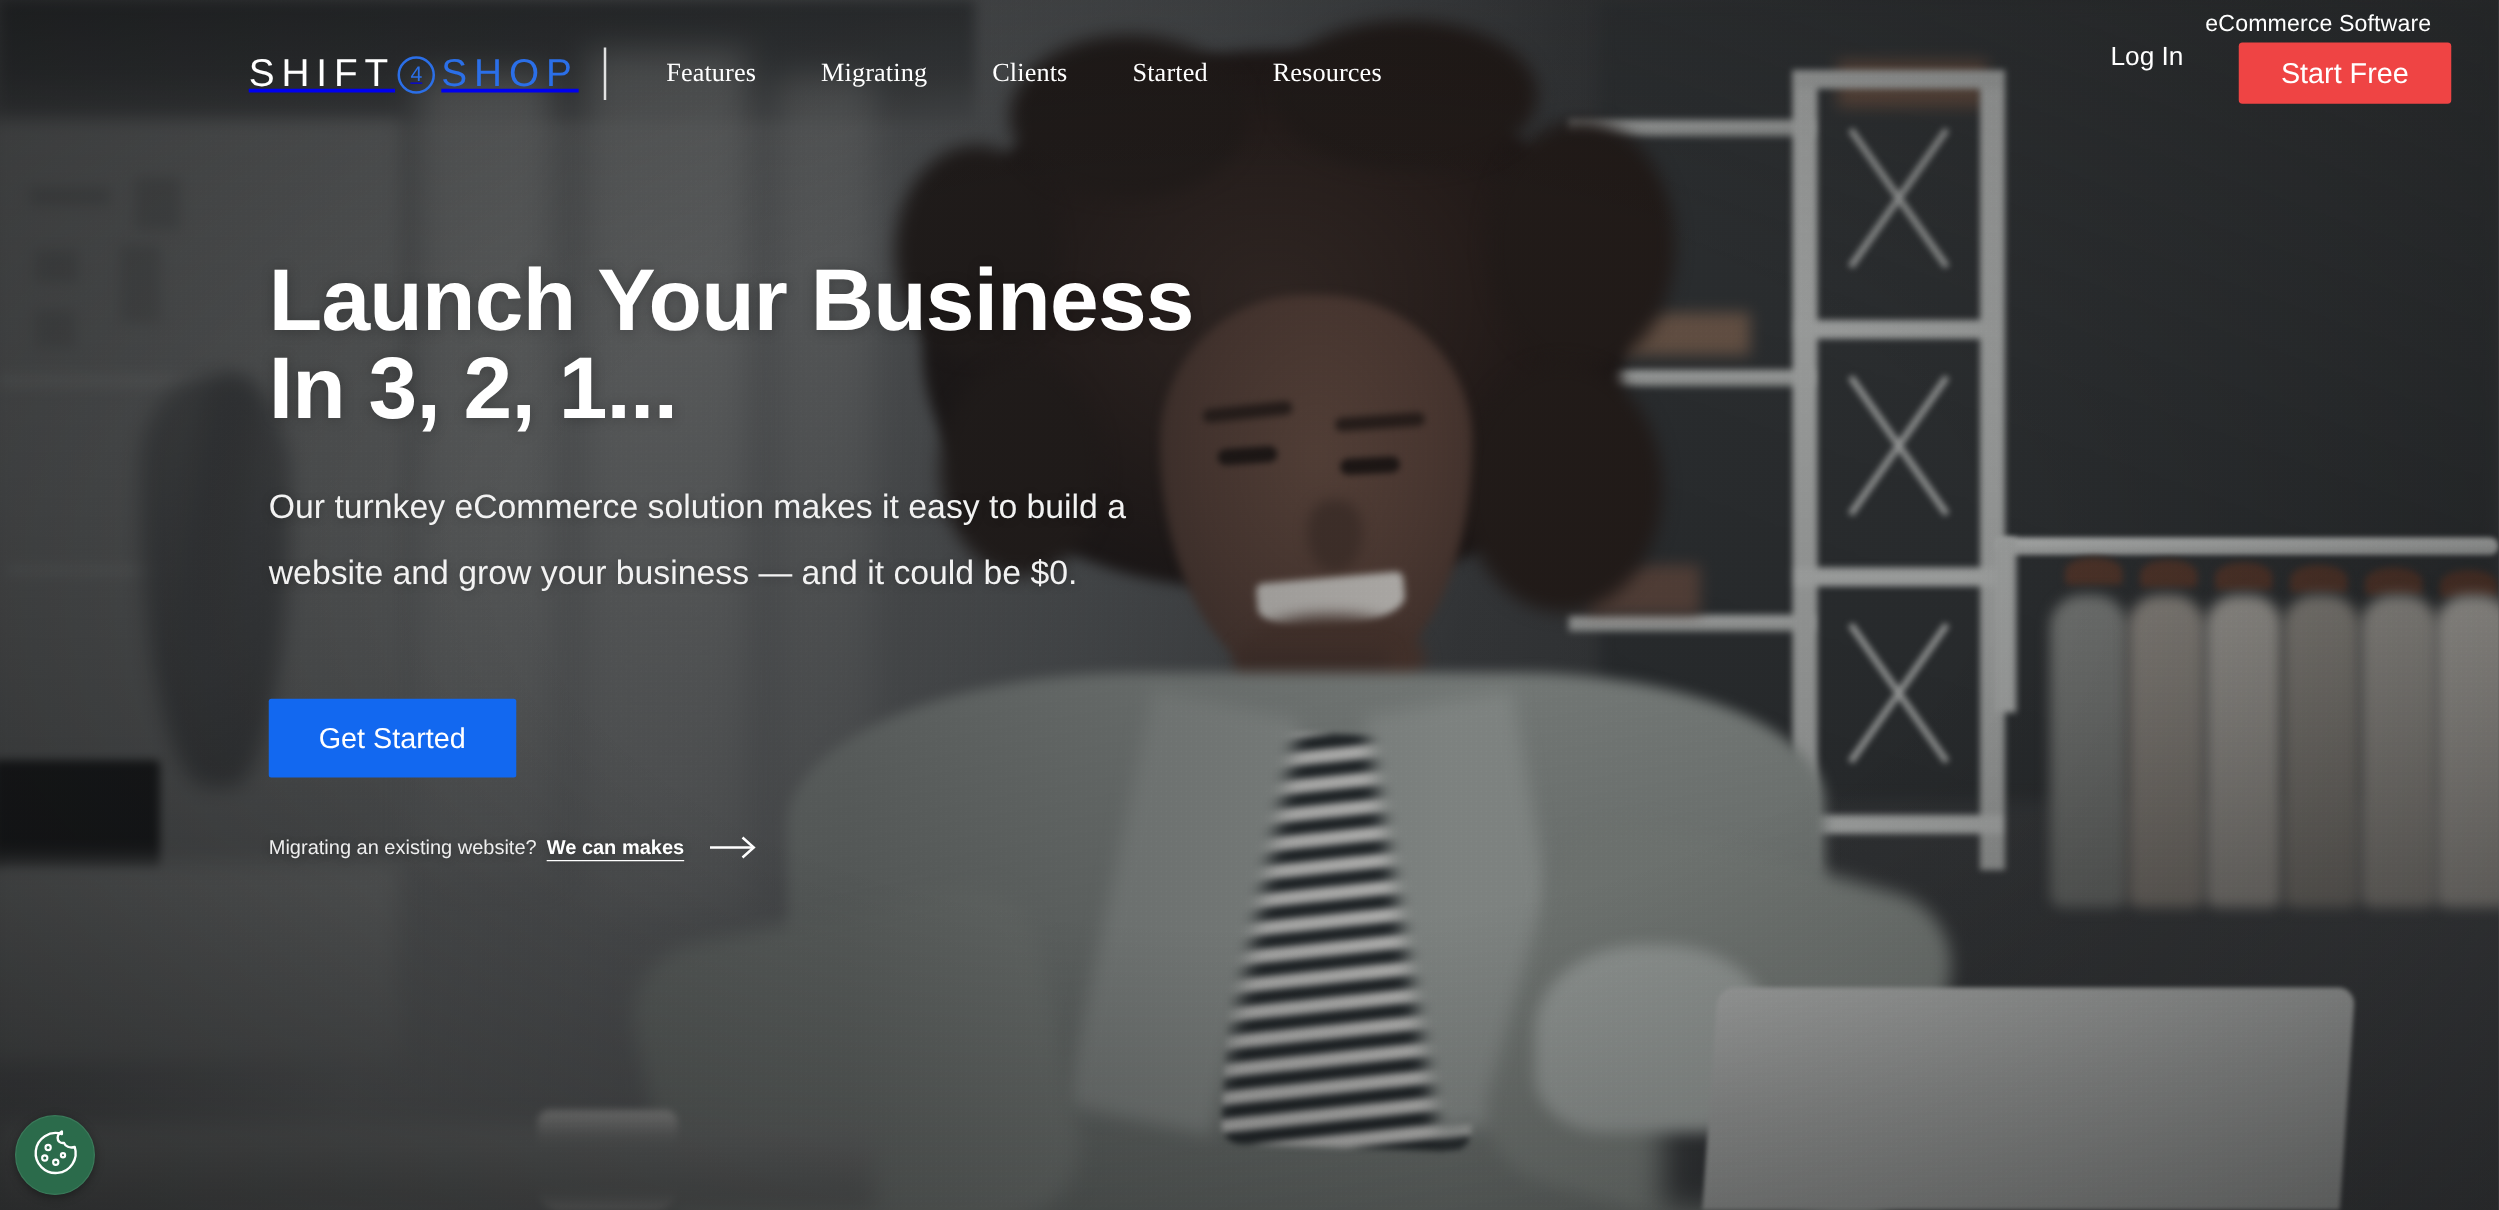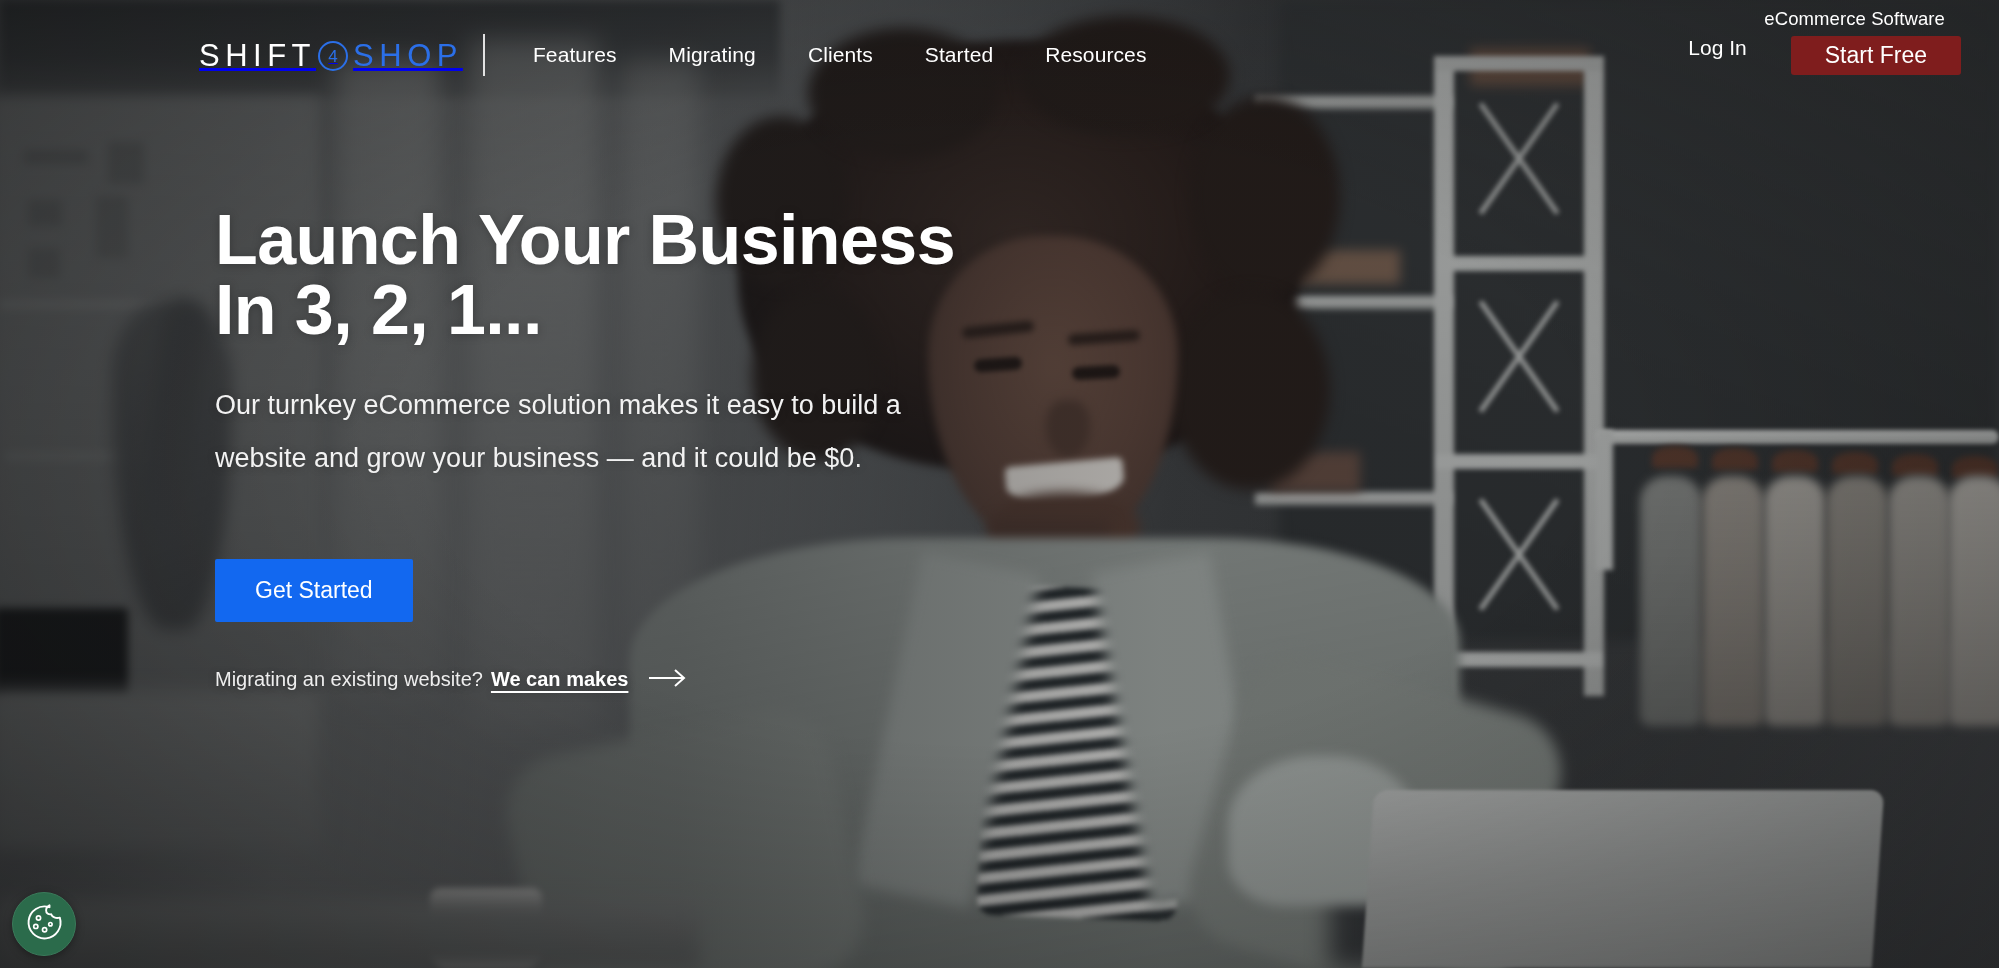--- a/index.html
+++ b/index.html
@@ -344,41 +344,41 @@
     color:#2b6fe8; font-size:17px; letter-spacing:0;
     margin:0 5px 0 2px;
     position:relative; top:1px;
   }
   .divider {
     width:2px; height:42px; background:rgba(255,255,255,.85);
     margin:0 22px 0 20px;
   }
 
   .nav {
-    display:flex; align-items:center; gap:0;
+    display:flex; align-items:center; gap:0;font-family:Liberation Serif, serif;
   }
   .nav a {
     color:#ffffff; text-decoration:none;
     font-size:21px; padding:0 26px;
     white-space:nowrap;
     letter-spacing:.1px;
   }
 
   .auth {
     margin-left:auto; display:flex; align-items:flex-start; margin-right:38px;
   }
   .login {
     color:#ffffff; text-decoration:none; font-size:21px;
     margin-right:44px; white-space:nowrap;
   }
   .btn-start {
     display:inline-flex; align-items:center; justify-content:center;
-    background:#7f1d1d; color:#fff;
+    background:#ef4444; color:#fff;
     font-size:23px;
-    padding:0 34px; height:39px;
+    padding:0 34px; height:49px;
     border:none; border-radius:3px;
     cursor:pointer; white-space:nowrap;
   }
 
   
   .content {
     position:absolute; left:215px; top:205px; z-index:30; width:820px;
   }
   .headline {
     color:#ffffff;
@@ -401,22 +401,22 @@
   .btn-get {
     display:inline-flex; align-items:center; justify-content:center;
     margin-top:73px;
     background:#1268f0; color:#ffffff;
     font-size:23px;
     height:63px; padding:0 40px;
     border:none; border-radius:2px; cursor:pointer;
   }
   .migrate {
     margin-top:46px;
-    display:flex; align-items:flex-start;
-    color:#eeeeee; font-size:20px;
+    display:flex; align-items:flex-end;
+    color:#eeeeee; font-size:16px;
     text-shadow:0 1px 8px rgba(0,0,0,.3);
   }
   .migrate .help {
     color:#ffffff; font-weight:700;
     text-decoration:underline; text-underline-offset:5px;
     margin-left:8px; cursor:pointer;
   }
   .arrow-icon { margin-left:20px; display:inline-flex; align-items:center; }
 
   

